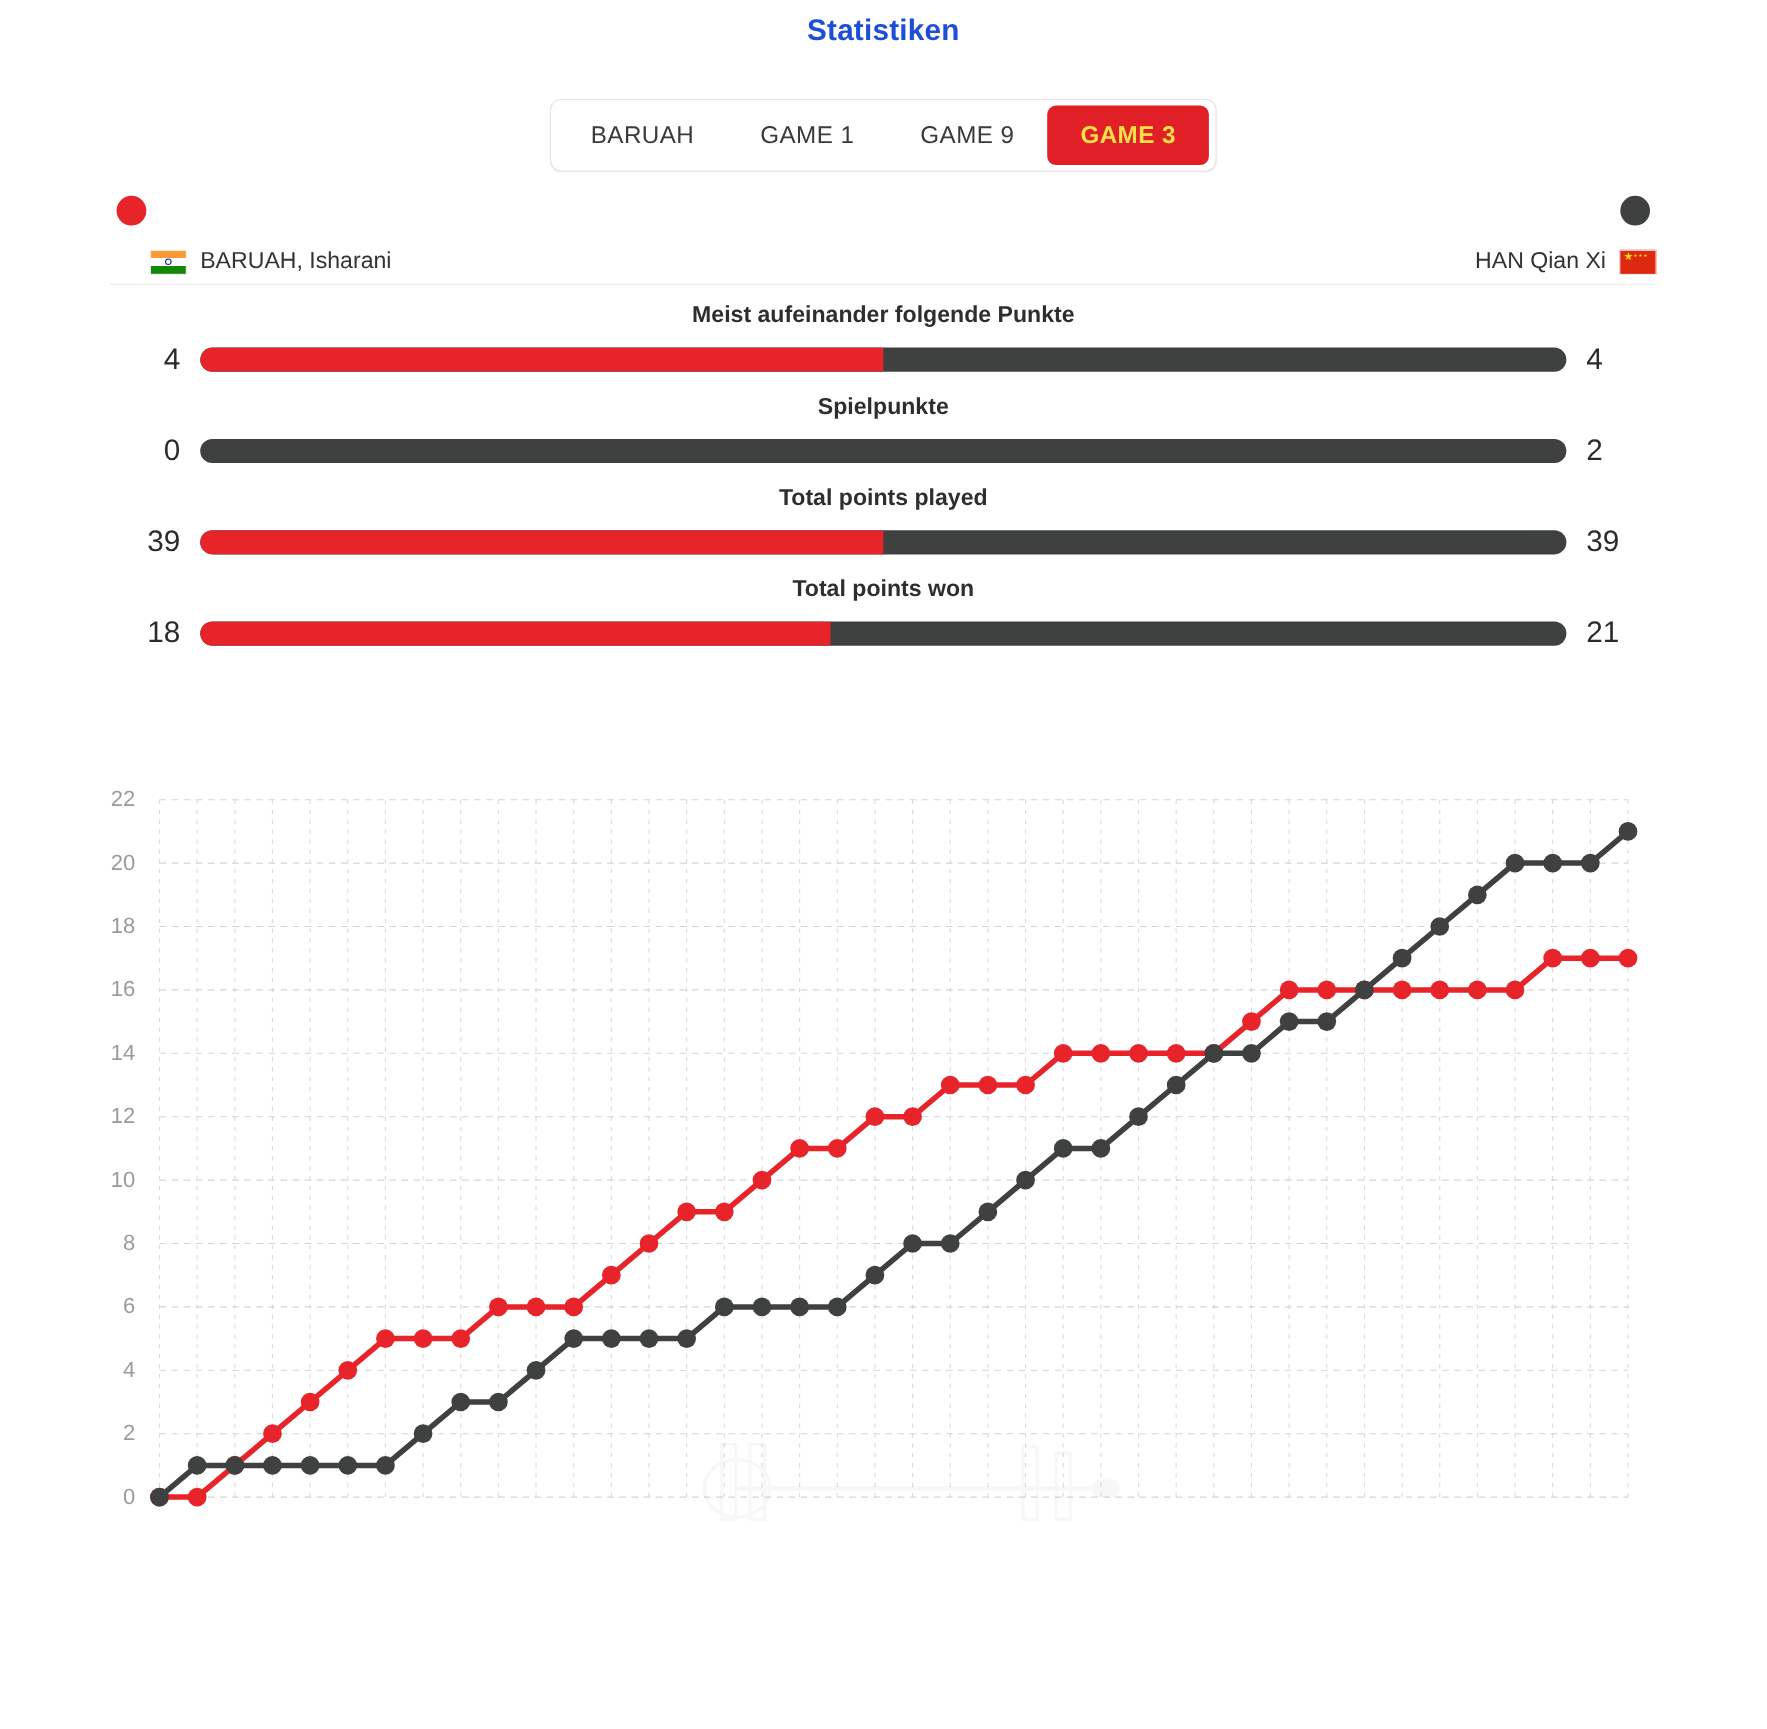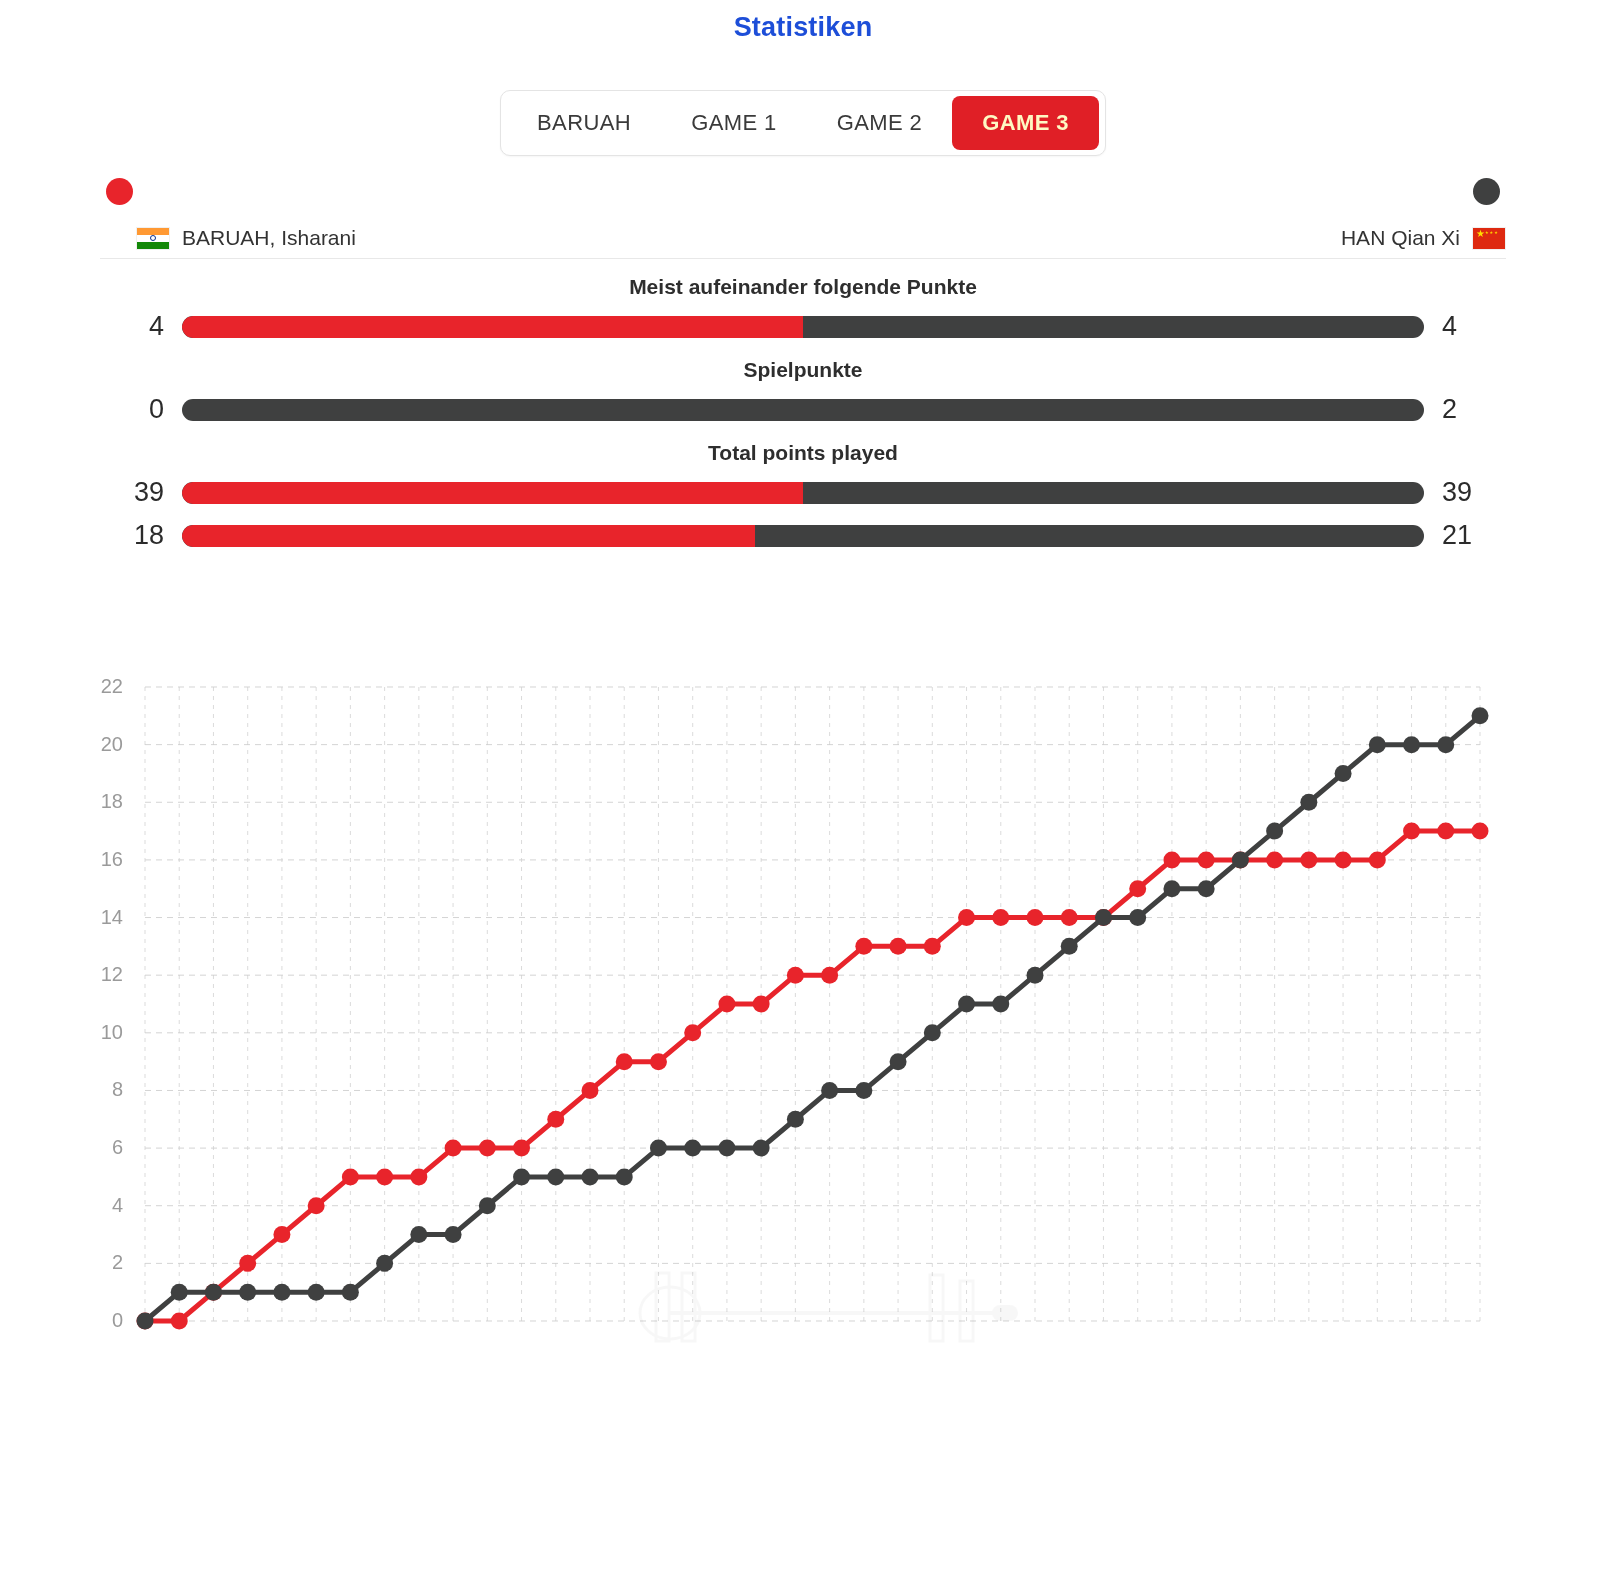--- a/index.html
+++ b/index.html
@@ -47,21 +47,21 @@
     font-size: 22px;
     color: #3a3a3a;
     padding: 14px 30px;
     border-radius: 8px;
     cursor: pointer;
     white-space: nowrap;
     letter-spacing: .4px;
   }
   .tab.active {
     background: #e01f26;
-    color: #fef9c3;
+    color: #fde047;
     font-weight: bold;
   }
 
   
   .players {
     position: relative;
     margin: 22px 100px 0 100px;
     height: 80px;
     border-bottom: 1px solid #e8e8e8;
   }
@@ -190,21 +190,21 @@
 </style>
 </head>
 <body>
 
 <h1 class="page-title">Statistiken</h1>
 
 <div class="tabs-wrap">
   <div class="tabs">
     <div class="tab">BARUAH</div>
     <div class="tab">GAME 1</div>
-    <div class="tab">GAME 2</div>
+    <div class="tab">GAME 9</div>
     <div class="tab active">GAME 3</div>
   </div>
 </div>
 
 <div class="players">
   <span class="dot left-dot"></span>
   <span class="dot right-dot"></span>
 
   <div class="player left">
     <span class="flag flag-in"></span>
@@ -239,20 +239,21 @@
 
   <div class="stat-label">Total points played</div>
   <div class="stat-row">
     <div class="stat-val left">39</div>
     <div class="bar">
       <div class="bar-fill" style="width: 50%;"></div>
     </div>
     <div class="stat-val right">39</div>
   </div>
 
+  <div class="stat-label">Total points won</div>
   <div class="stat-row">
     <div class="stat-val left">18</div>
     <div class="bar">
       <div class="bar-fill" style="width: 46.15%;"></div>
     </div>
     <div class="stat-val right">21</div>
   </div>
 </div>
 
 <div class="chart-wrap">

